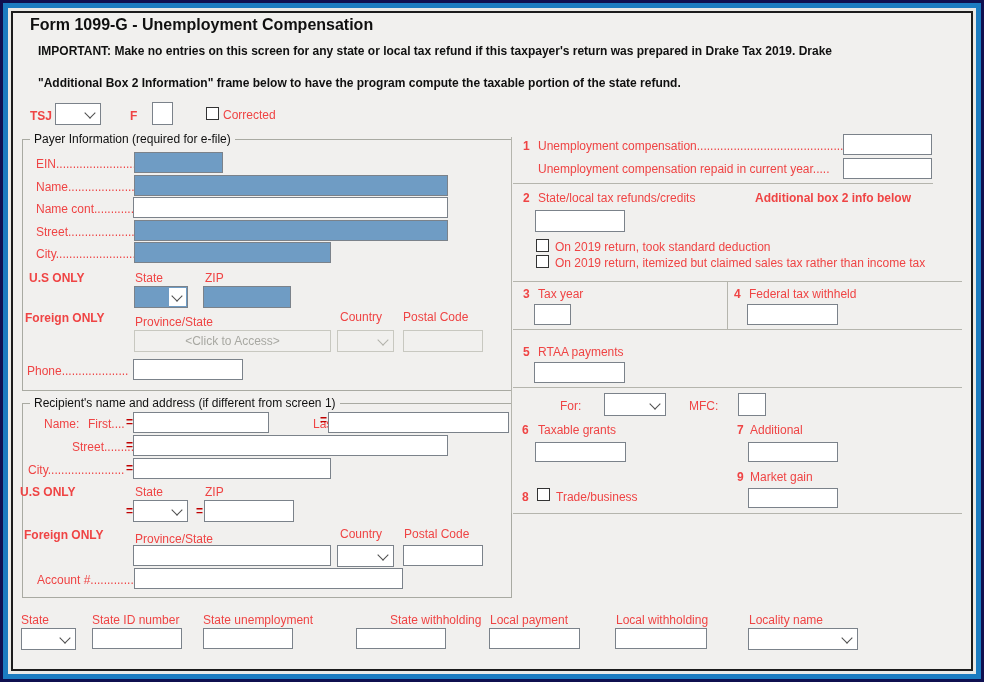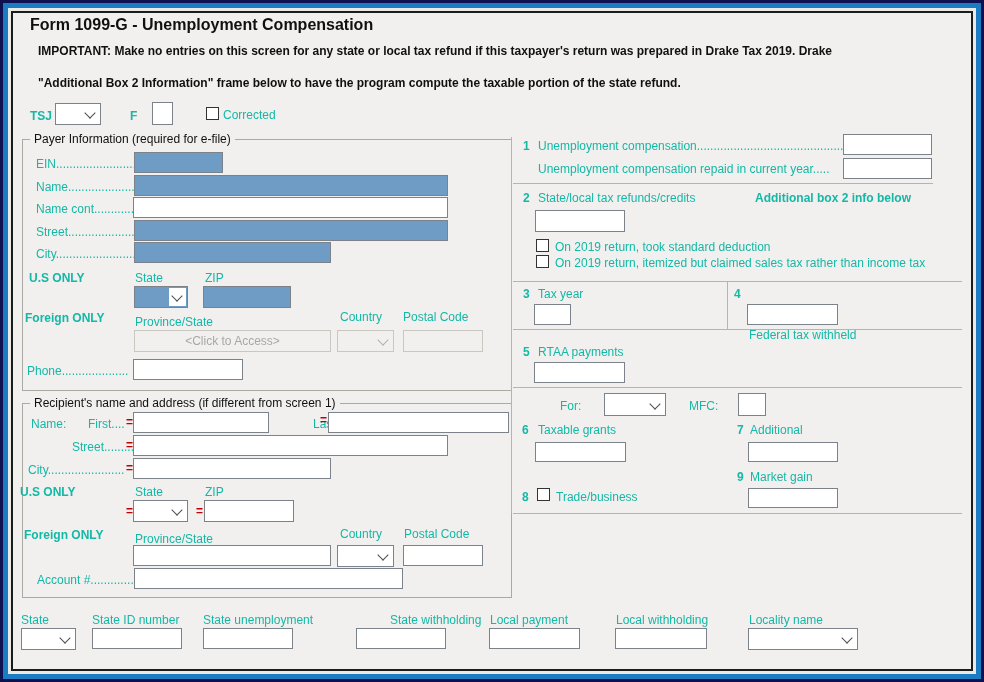--- a/index.html
+++ b/index.html
@@ -2,21 +2,21 @@
 <html><head>
 <meta charset="utf-8">
 <style>
   html,body { margin:0; padding:0; background:#0f1050; }
   #app { position:relative; width:984px; height:682px; background:#0f1050; overflow:hidden;
          font-family:"Liberation Sans", sans-serif; }
   .frame-blue  { position:absolute; left:3px; top:3px; right:3px; bottom:3px; background:#1b7cc1; }
   .frame-light { position:absolute; left:8px; top:8px; right:8px; bottom:8px; background:#e9e9e6; }
   .content     { position:absolute; left:11px; top:11px; right:11px; bottom:11px;
                  background:#f1f0ee; border:2px solid #1c1c1c; }
-  .lbl { position:absolute; font-size:12px; color:#14b8a6; white-space:pre; line-height:14px; }
+  .lbl { position:absolute; font-size:12px; color:#ef4444; white-space:pre; line-height:14px; }
   .b   { font-weight:bold; }
   .title { position:absolute; font-size:16px; font-weight:bold; color:#101010; white-space:nowrap; }
   .note  { position:absolute; font-size:12px; font-weight:bold; color:#101010; white-space:nowrap; }
   .inp { position:absolute; box-sizing:border-box; border:1px solid #7b828a; background:#ffffff;
          font:12px "Liberation Sans", sans-serif; padding:0 3px; outline:none; }
   .inp.req { background:#6f9cc4; }
   .inp.dis { background:#f1f0ee; border-color:#c8c8c0; }
   .sel { position:absolute; box-sizing:border-box; border:1px solid #7b828a; background:#ffffff; }
   .sel.req { background:#6f9cc4; }
   .sel.dis { background:#f1f0ee; border-color:#c8c8c0; }
@@ -90,21 +90,21 @@
       <span class="chev"></span>
     </div>
   <input class="inp dis" style="left: 403px; top: 330px; width: 80px; height: 22px;">
 
   <div class="lbl" style="left:27px; top:364px;">Phone....................</div>
   <input class="inp" style="left: 133px; top: 359px; width: 110px; height: 21px;">
 
   <div class="panel" style="left:22px; top:403px; width:488px; height:193px;"></div>
   <div class="legend" style="left:30px; top:396px;">Recipient's name and address (if different from screen 1)</div>
 
-  <div class="lbl" style="left:31px; top:417px;">Name:</div>
+  <div class="lbl" style="left:44px; top:417px;">Name:</div>
   <div class="lbl" style="left:88px; top:417px;">First....</div>
   <div class="eq" style="left:126px; top:415px;">=</div>
   <input class="inp" style="left: 133px; top: 412px; width: 136px; height: 21px;">
   <div class="lbl" style="left:285px; top:417px;margin-left:28px;">Last....</div>
   <div class="eq" style="left:320px; top:413px;">=</div>
   <input class="inp" style="left: 328px; top: 412px; width: 181px; height: 21px;">
 
   <div class="lbl" style="left:28px; top:440px;margin-left:44px;">Street..................</div>
   <div class="eq" style="left:126px; top:438px;">=</div>
   <input class="inp" style="left: 133px; top: 435px; width: 315px; height: 21px;">
@@ -155,21 +155,21 @@
   <input class="inp" style="left: 535px; top: 210px; width: 90px; height: 22px;">
   <div class="chk" style="left:536px; top:239px;"></div>
   <div class="lbl" style="left:555px; top:240px;">On 2019 return, took standard deduction</div>
   <div class="chk" style="left:536px; top:255px;"></div>
   <div class="lbl" style="left:555px; top:256px;">On 2019 return, itemized but claimed sales tax rather than income tax</div>
 
   <div class="lbl b" style="left:523px; top:287px;">3</div>
   <div class="lbl" style="left:538px; top:287px;">Tax year</div>
   <input class="inp" style="left: 534px; top: 304px; width: 37px; height: 21px;">
   <div class="lbl b" style="left:734px; top:287px;">4</div>
-  <div class="lbl" style="left:749px; top:287px;margin-top:41px;">Federal tax withheld</div>
+  <div class="lbl" style="left:749px; top:287px;">Federal tax withheld</div>
   <input class="inp" style="left: 747px; top: 304px; width: 91px; height: 21px;">
 
   <div class="lbl b" style="left:523px; top:345px;">5</div>
   <div class="lbl" style="left:538px; top:345px;">RTAA payments</div>
   <input class="inp" style="left: 534px; top: 362px; width: 91px; height: 21px;">
 
   <div class="lbl" style="left:560px; top:399px;">For:</div>
   <div class="sel" style="left:604px; top:393px; width:62px; height:23px;">
       <span class="chev"></span>
     </div>

